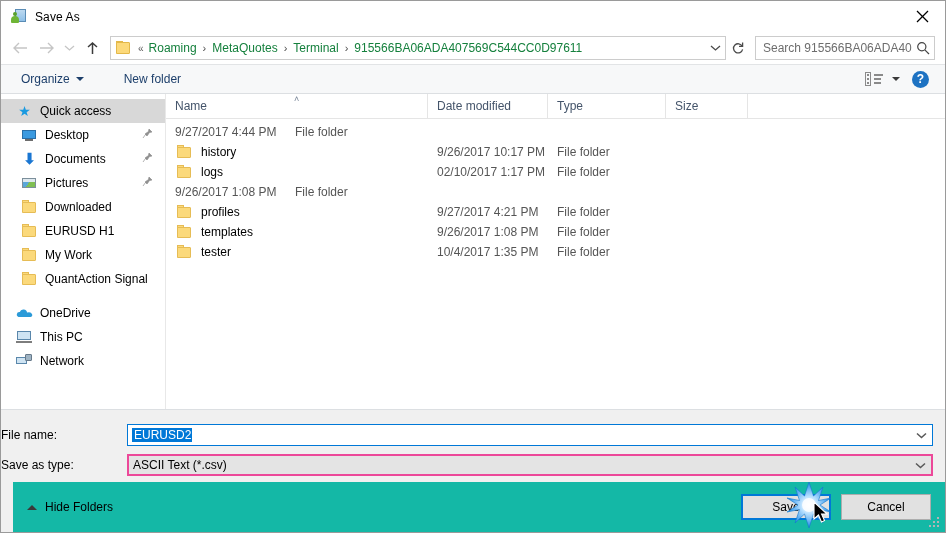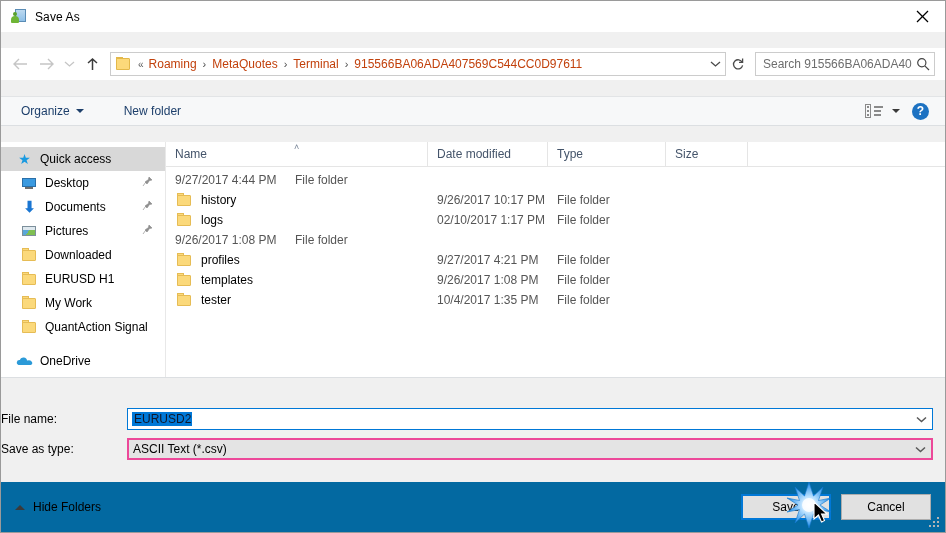--- a/index.html
+++ b/index.html
@@ -14,21 +14,20 @@
     color: #000000;
     -webkit-font-smoothing: antialiased;
   }
   .dialog {
     position: relative;
     width: 946px; height: 533px;
     background: #f0f0f0;
     border: 1px solid #9a9a9a;
     display: flex;
     flex-direction: column;
-    gap: 16px;
   }
 
   
   .titlebar {
     height: 31px;
     background: #ffffff;
     display: flex;
     align-items: center;
     flex: 0 0 auto;
     position: relative;
@@ -119,21 +118,21 @@
   }
   .crumbs {
     display: flex; align-items: center;
     flex: 1 1 auto;
     overflow: hidden;
     white-space: nowrap;
     font-size: 12px;
   }
   .crumb {
     padding: 2px 4px;
-    color: #c2410c;
+    color: #15803d;
   }
   .crumb-sep {
     color: #5a5a5a;
     font-size: 10px;
     padding: 0 1px;
   }
   .crumb-chev {
     color: #4a4a4a;
     font-size: 11px;
     padding: 0 2px;
@@ -426,38 +425,39 @@
   .combo-val {
     flex: 1 1 auto;
     padding-left: 4px;
     font-size: 12px;
     color: #000;
     white-space: nowrap;
     overflow: hidden;
   }
   .combo-val .sel {
     background: #0078d7;
-    color: #0f172a;
+    color: #ffffff;
     padding: 1px 1px 2px 2px;
   }
   .combo-arrow {
     width: 22px;
     display: flex; align-items: center; justify-content: center;
     flex: 0 0 auto;
   }
 
   
   .footer {
     flex: 0 0 auto;
     height: 50px;
-    background: #0369a1;
+    background: #14b8a6;
     display: flex;
     align-items: center;
     position: relative;
     padding: 0 14px 0 14px;
+    margin-left: 12px;
   }
   .hide-folders {
     display: flex; align-items: center; gap: 8px;
     font-size: 12px; color: #000;
   }
   .hf-caret {
     width: 0; height: 0;
     border-left: 5px solid transparent;
     border-right: 5px solid transparent;
     border-bottom: 5px solid #3a3a3a;

